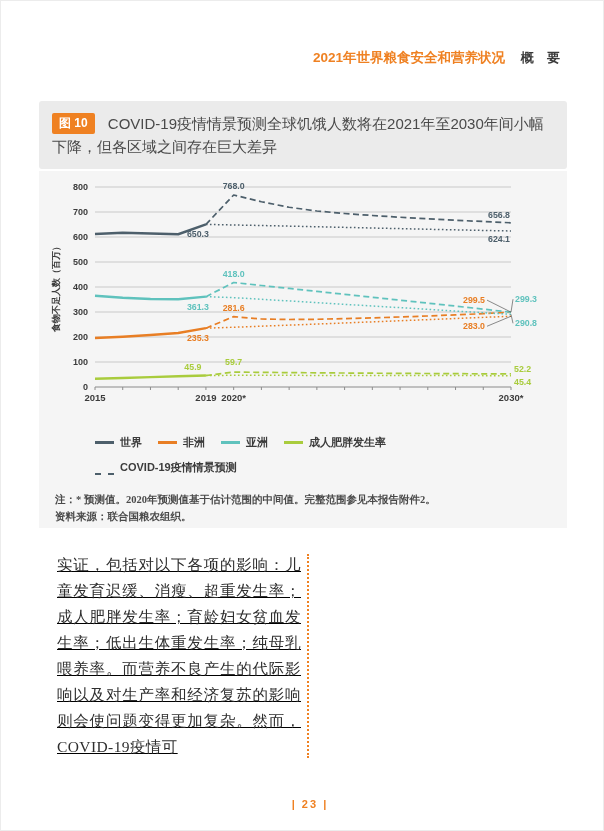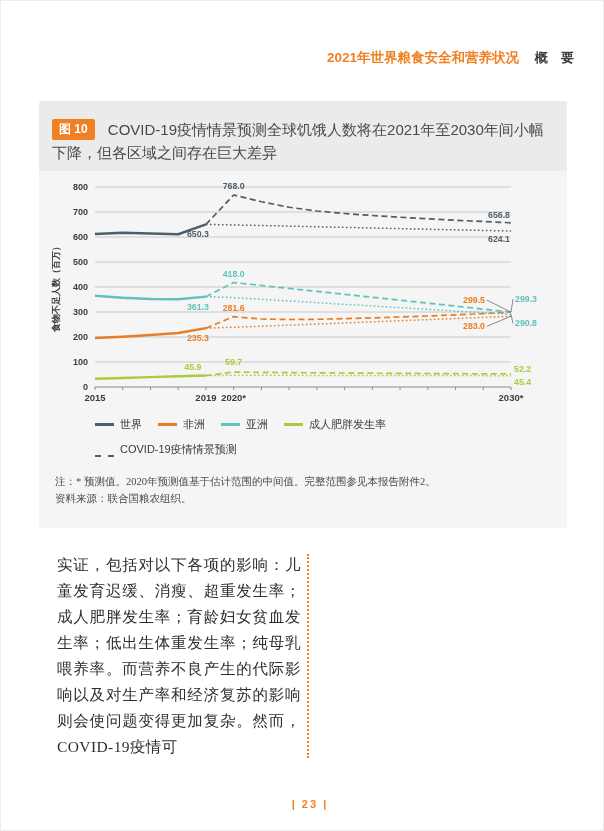--- a/index.html
+++ b/index.html
@@ -4,56 +4,56 @@
 <style>
   html,body{margin:0;padding:0;}
   body{
     width:604px;height:831px;background:#ffffff;position:relative;
     font-family:"Liberation Sans","DejaVu Sans",sans-serif;
     overflow:hidden;
   }
   .page{position:absolute;inset:0;border:1px solid #ececec;box-sizing:border-box;background:#fff;}
 
   
-  .doc-header{position:absolute;top:48px;right:24px;font-size:13.5px;white-space:nowrap;text-align:center;}
+  .doc-header{position:absolute;top:48px;right:38px;font-size:13.5px;white-space:nowrap;text-align:center;}
   .doc-header .hdr-title{color:#EF8122;font-weight:600;}
   .doc-header .hdr-sub{color:#3B3B3B;font-family:"Liberation Serif","DejaVu Serif",serif;font-weight:bold;letter-spacing:5px;margin-left:12px;font-size:13px;}
 
   
   .figure-title-box{
     position:absolute;left:38px;top:100px;width:528px;box-sizing:border-box;
-    background:#EBEBEB;border-radius:3px;padding:18px 13px 11px;
+    background:#EBEBEB;border-radius:3px;padding:12px 13px 11px;
     font-size:15px;line-height:1.5;color:#4A4A4A;
   }
   .figure-badge{
     display:inline-block;background:#EF8122;color:#fff;font-size:12px;font-weight:bold;
     padding:1px 7px 2px;border-radius:2px;margin-right:9px;vertical-align:2px;
   }
 
   
   .chart-panel{
     position:absolute;left:38px;top:170px;width:528px;height:357px;box-sizing:border-box;
     background:#F5F5F5;padding:6px 10px 0;overflow:hidden;
   }
   .chart-svg{display:block;width:508px;height:230px;}
-  .legend{margin:10px 0 0 46px;font-size:11px;color:#3B3B3B;font-weight:normal;}
+  .legend{margin:28px 0 0 46px;font-size:11px;color:#3B3B3B;font-weight:bold;}
   .legend-row{display:flex;align-items:center;margin-bottom:10px;}
   .legend-item{display:flex;align-items:center;margin-right:16px;white-space:nowrap;}
   .swatch{display:inline-block;width:19px;height:0;margin-right:6px;}
   .swatch.solid{border-top:3px solid #000;}
   .swatch.dashed{border-top:2px dashed #4D5F6B;}
   .swatch.dotted{border-top:2px dotted #4D5F6B;}
   .legend-row.scenarios .legend-item{margin-right:56px;align-items:flex-end;}
   .notes{
     margin:16px 0 0 6px;font-family:"Liberation Serif","DejaVu Serif",serif;
-    font-size:10.5px;font-weight:normal;color:#4A4A4A;line-height:1.65;
+    font-size:10.5px;font-weight:bold;color:#4A4A4A;line-height:1.65;
   }
 
   
-  .article{position:absolute;top:551px;left:56px;width:500px;display:flex;}
+  .article{position:absolute;top:551px;left:56px;width:500px;display:flex;text-decoration:underline;}
   .col{
     width:244px;font-family:"Liberation Serif","DejaVu Serif",serif;
     font-size:15.5px;line-height:26px;text-align:justify;color:#2E2E2E;letter-spacing:0.4px;
   }
   .divider{width:0;border-left:2px dotted #EF8122;margin:2px 5px 2px 6px;}
   .end-mark{color:#EF8122;font-size:14px;margin-left:5px;font-family:"Liberation Sans",sans-serif;}
 
   
   .footer{
     position:absolute;bottom:20px;left:8px;width:100%;text-align:center;

